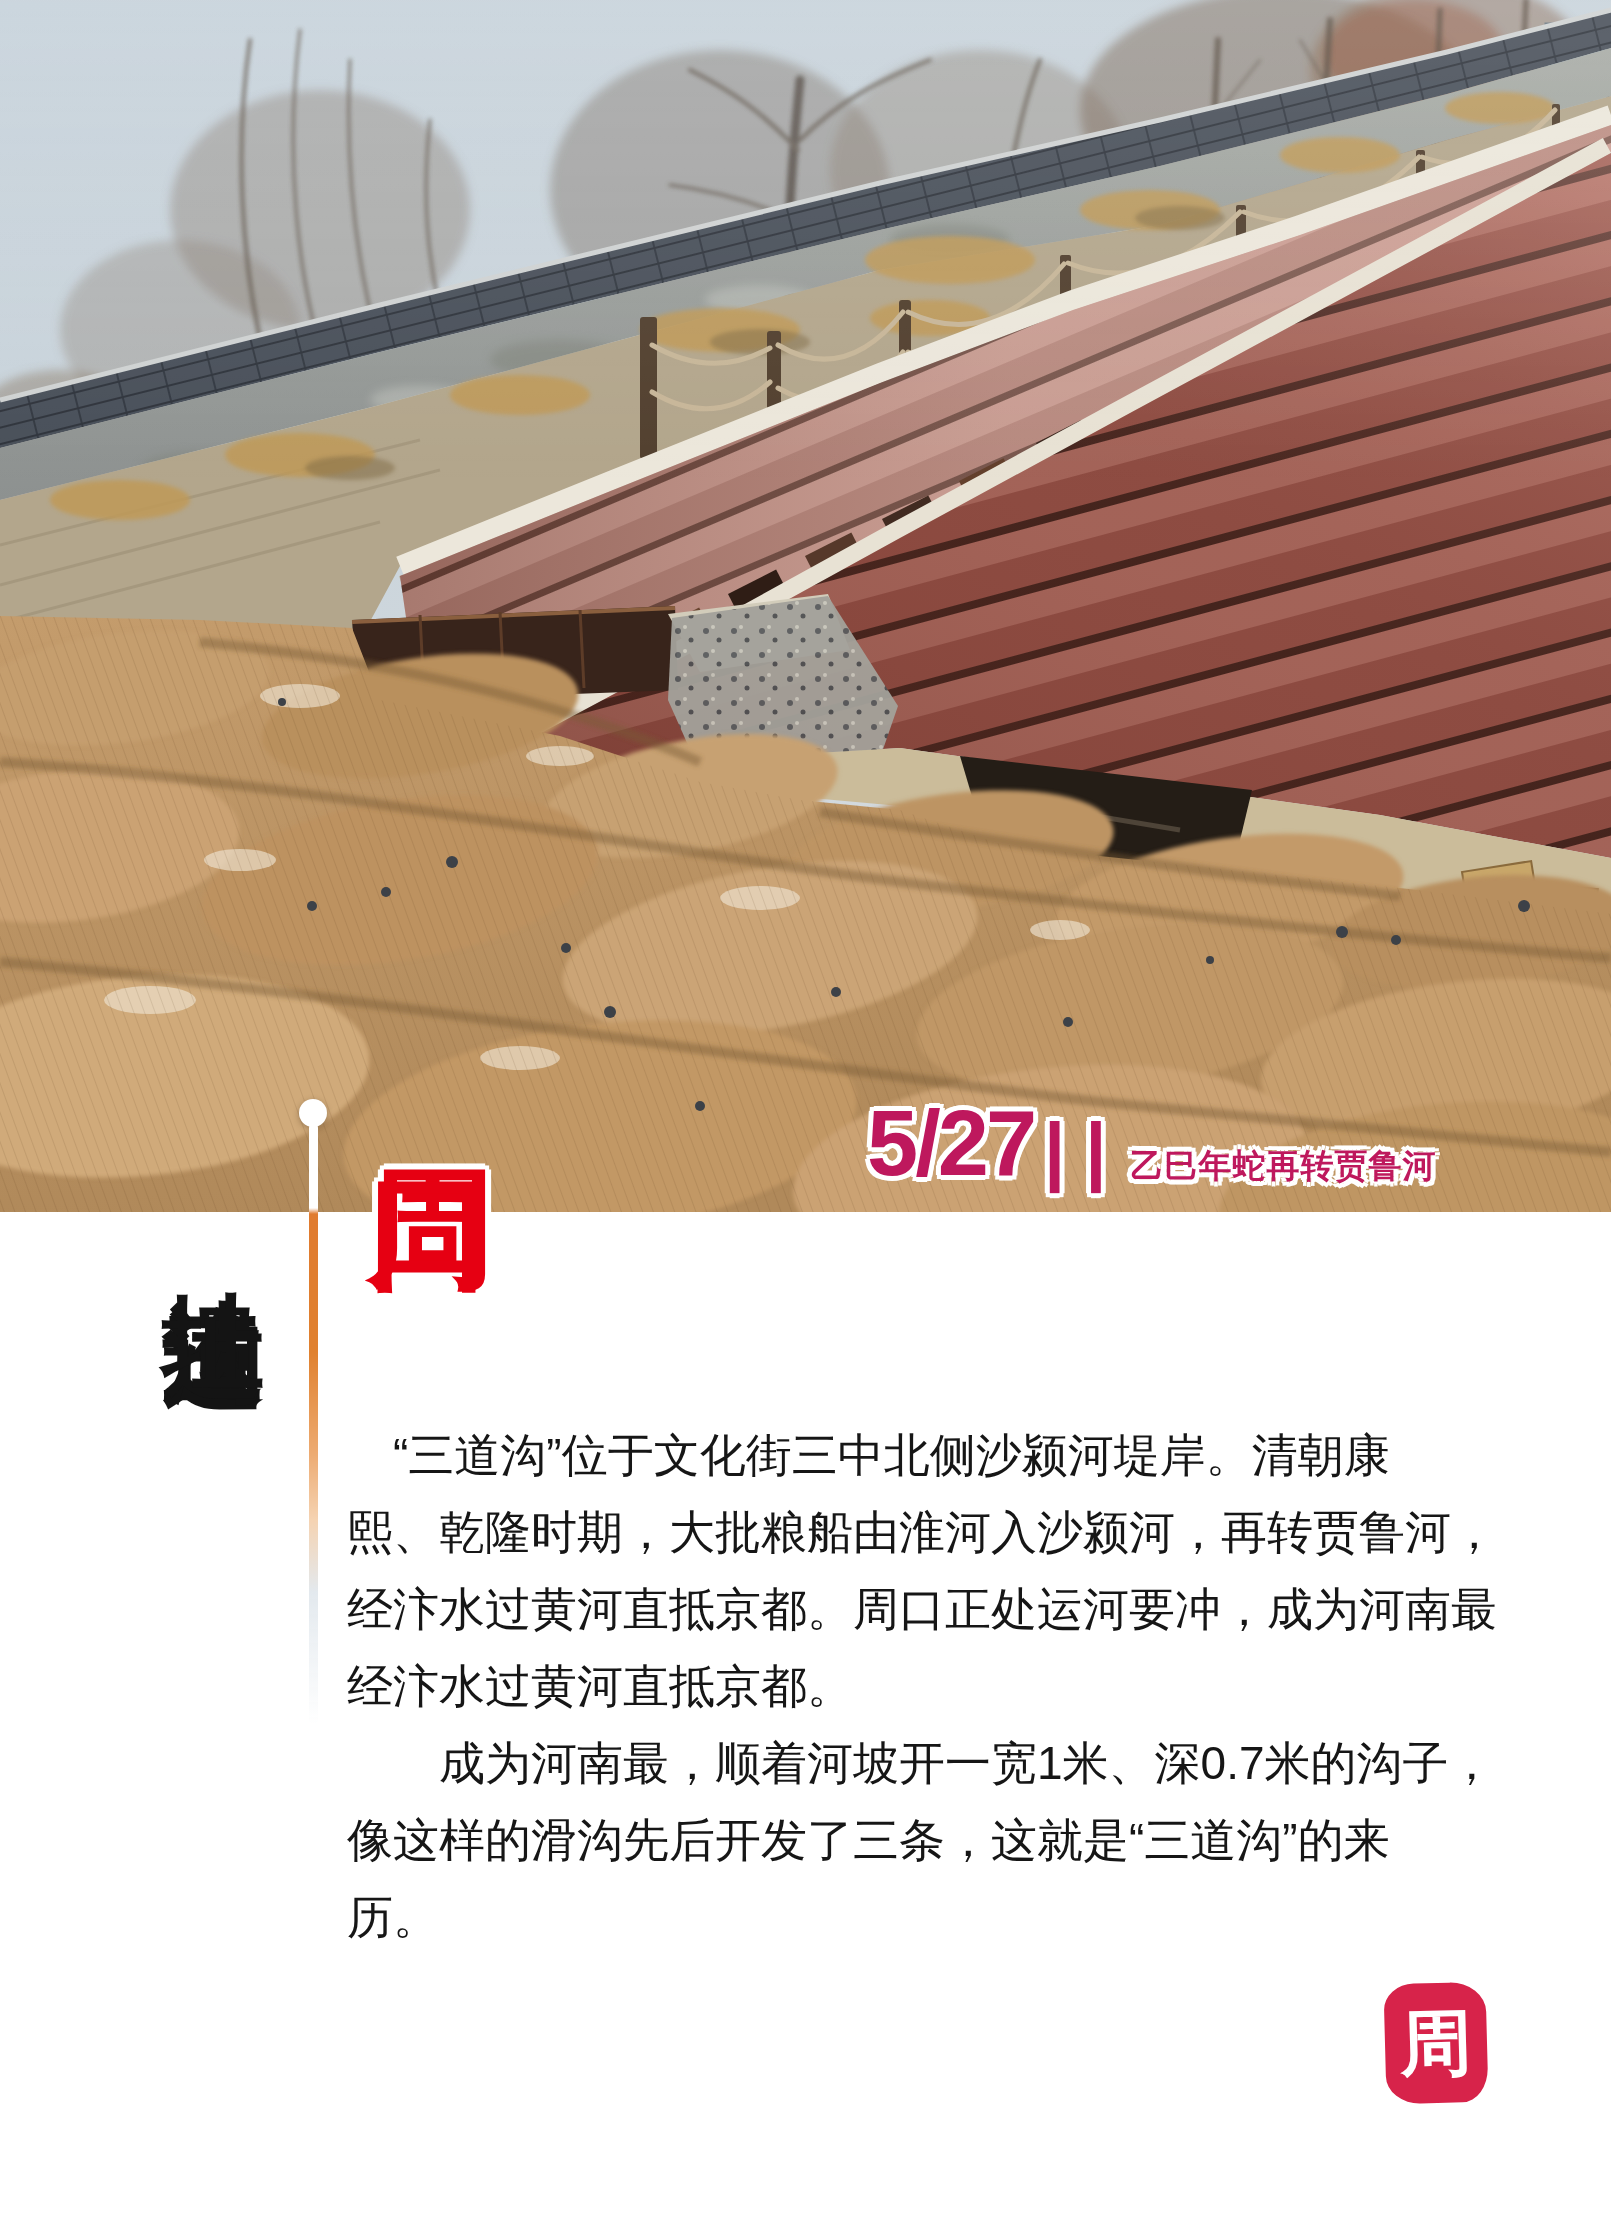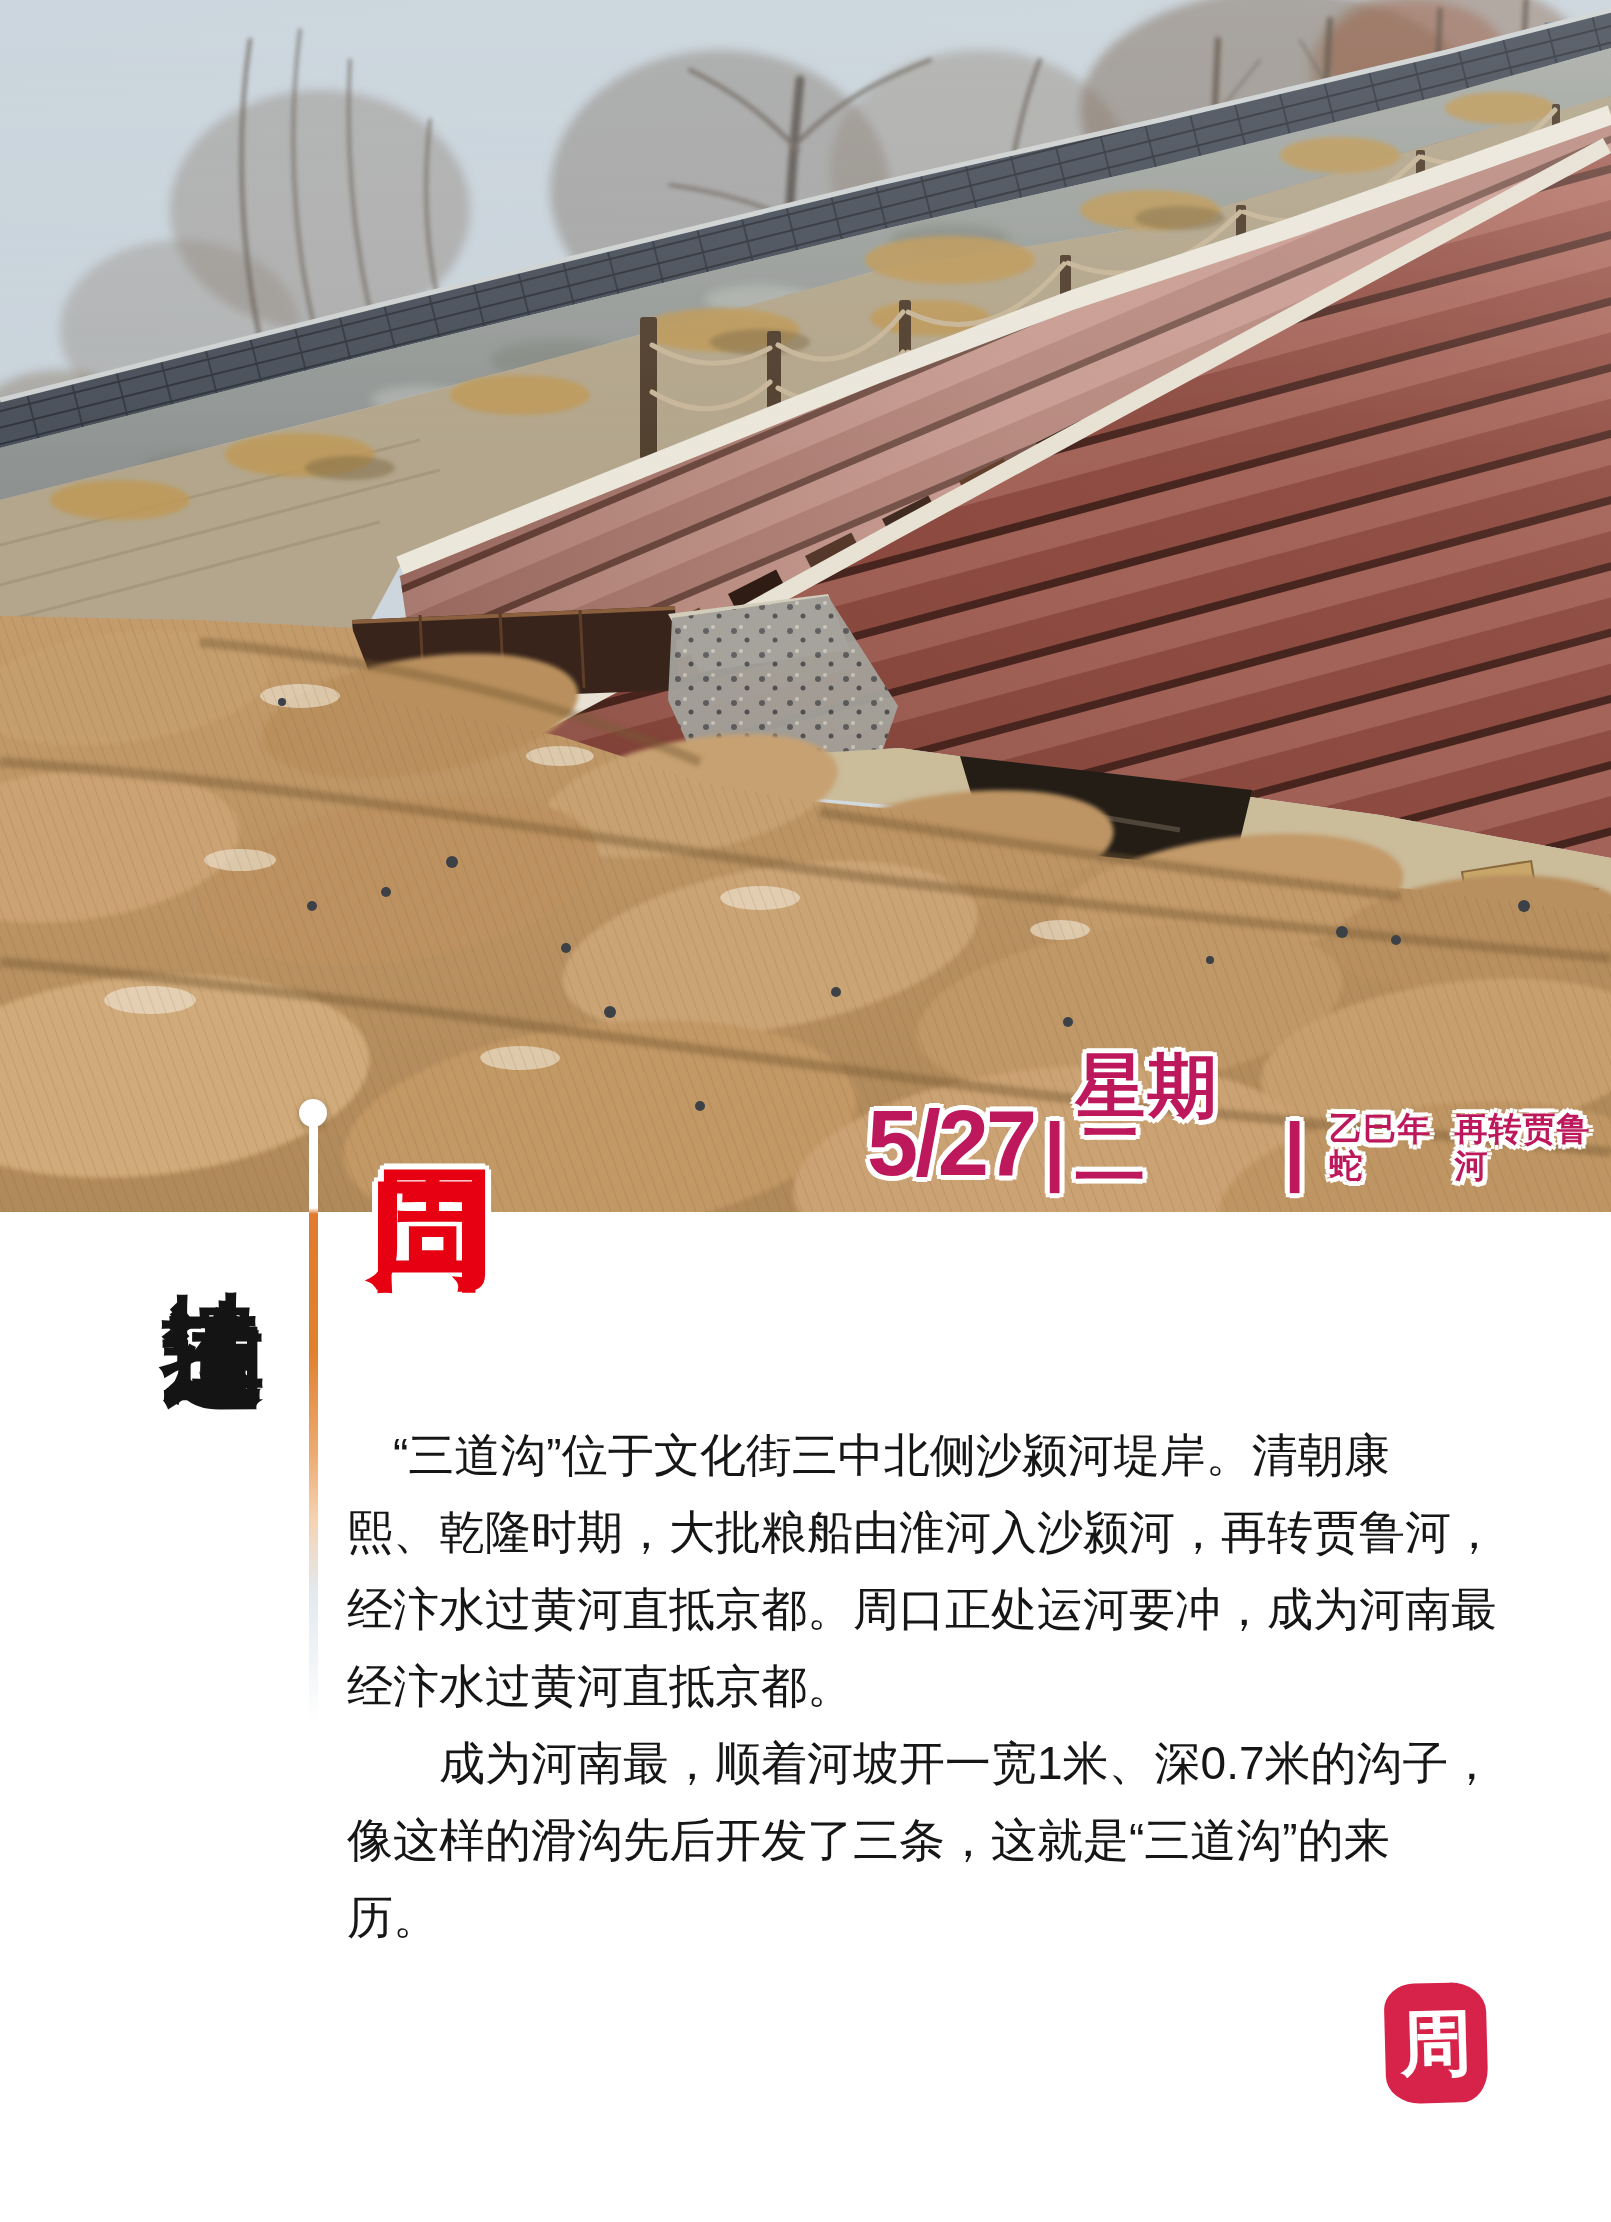--- a/index.html
+++ b/index.html
@@ -347,21 +347,20 @@
     </g>
     <polygon points="0,616 200,620 352,628 380,700 560,736 700,782 800,800 900,810 1000,844 1100,856 1250,872 1400,888 1611,914 1611,1212 0,1212" fill="url(#pBurlap)"></polygon>
 
     <rect x="0" y="0" width="1611" height="1212" fill="url(#hazeG)"></rect>
   </svg>
   </div>
 
   <div class="date-block">
     <span class="date-num outl">5/27</span>
     <span class="date-sep outl">|</span>
-    <span class="date-week outl">星期二</span>
     <span class="date-sep outl">|</span>
     <span class="date-lunar">
       <span class="outl">乙巳年蛇</span>
       <span class="outl">再转贾鲁河</span>
     </span>
   </div>
 
   <div class="marker-dot"></div>
   <div class="marker-stem"></div>
 

